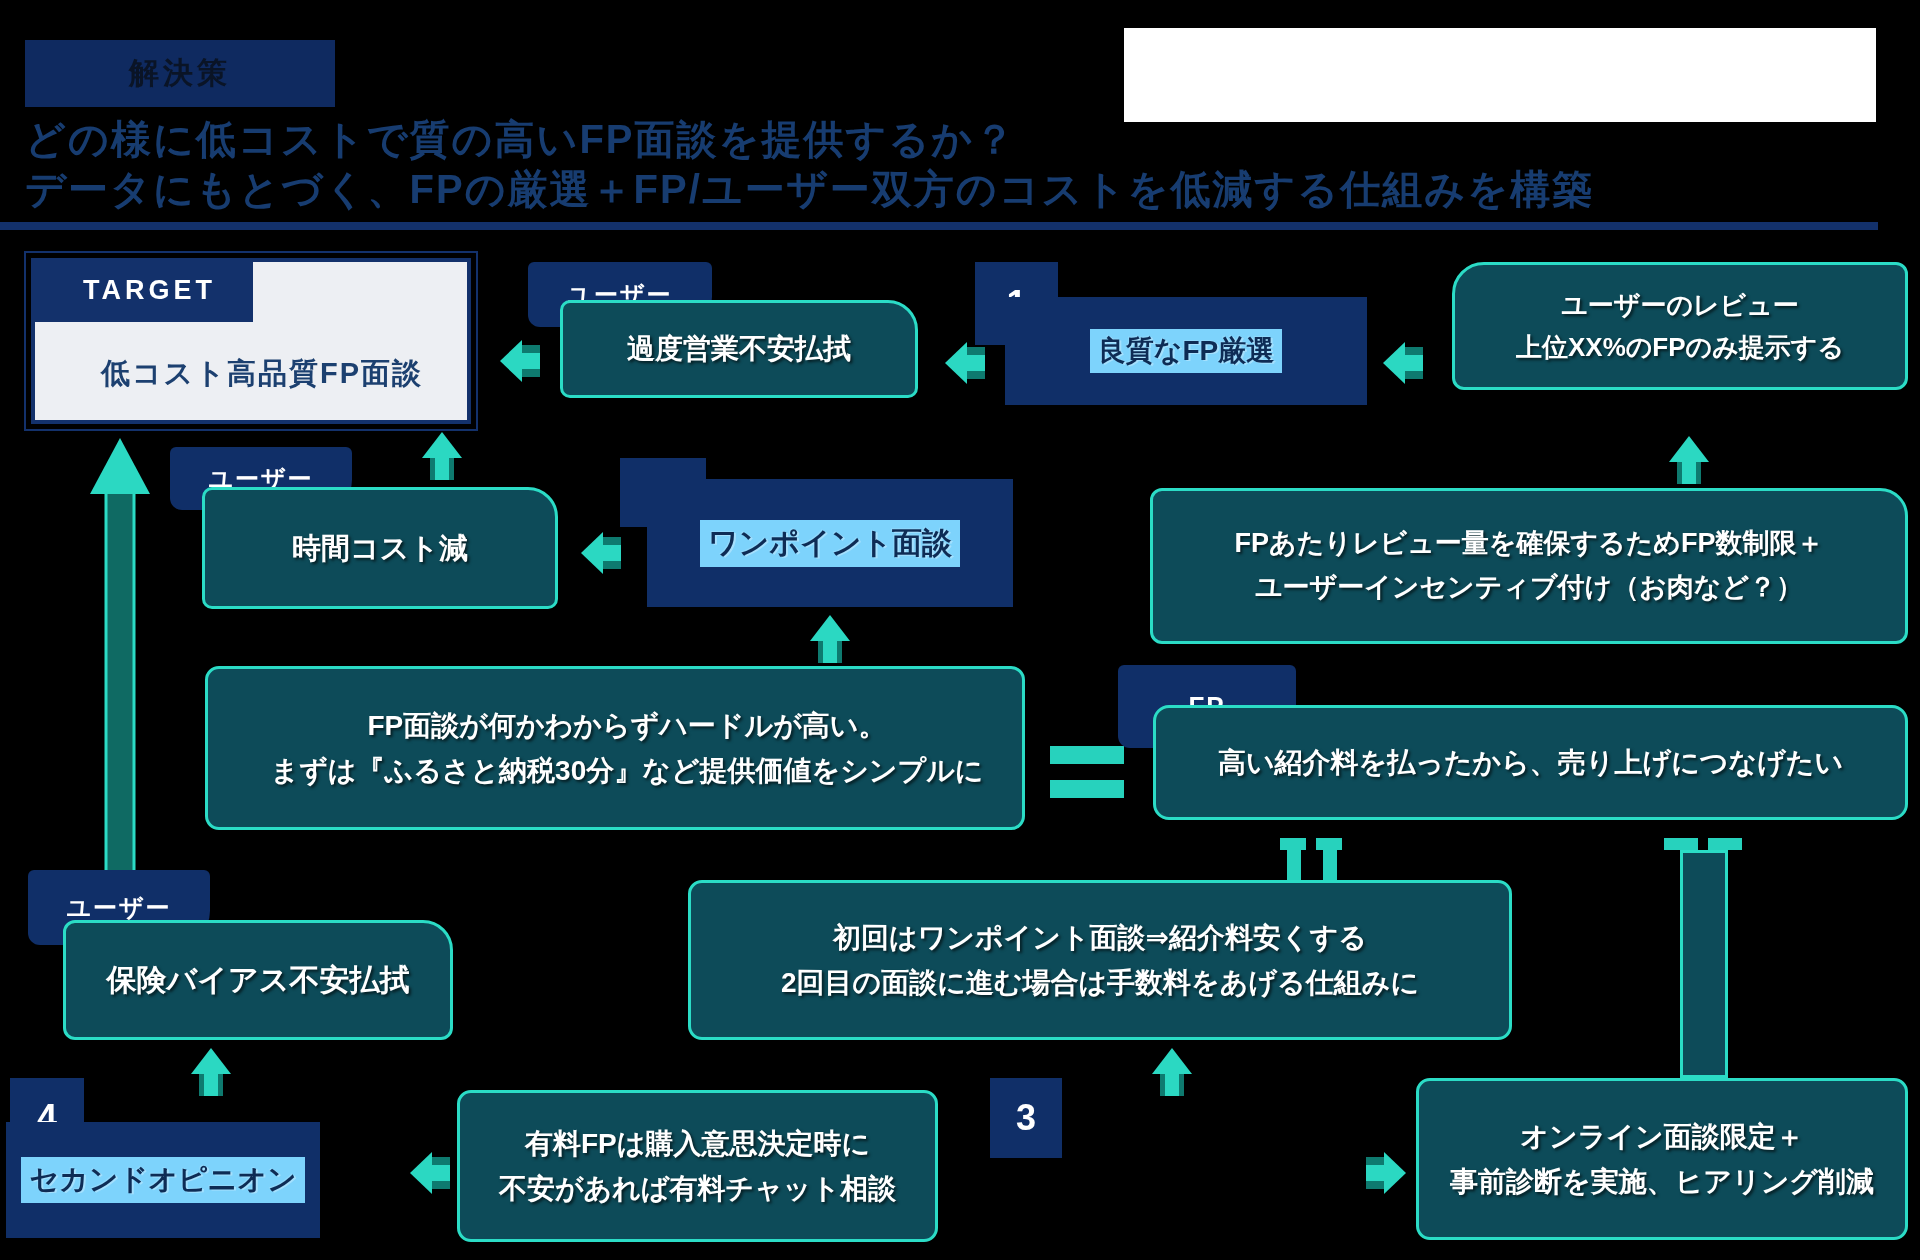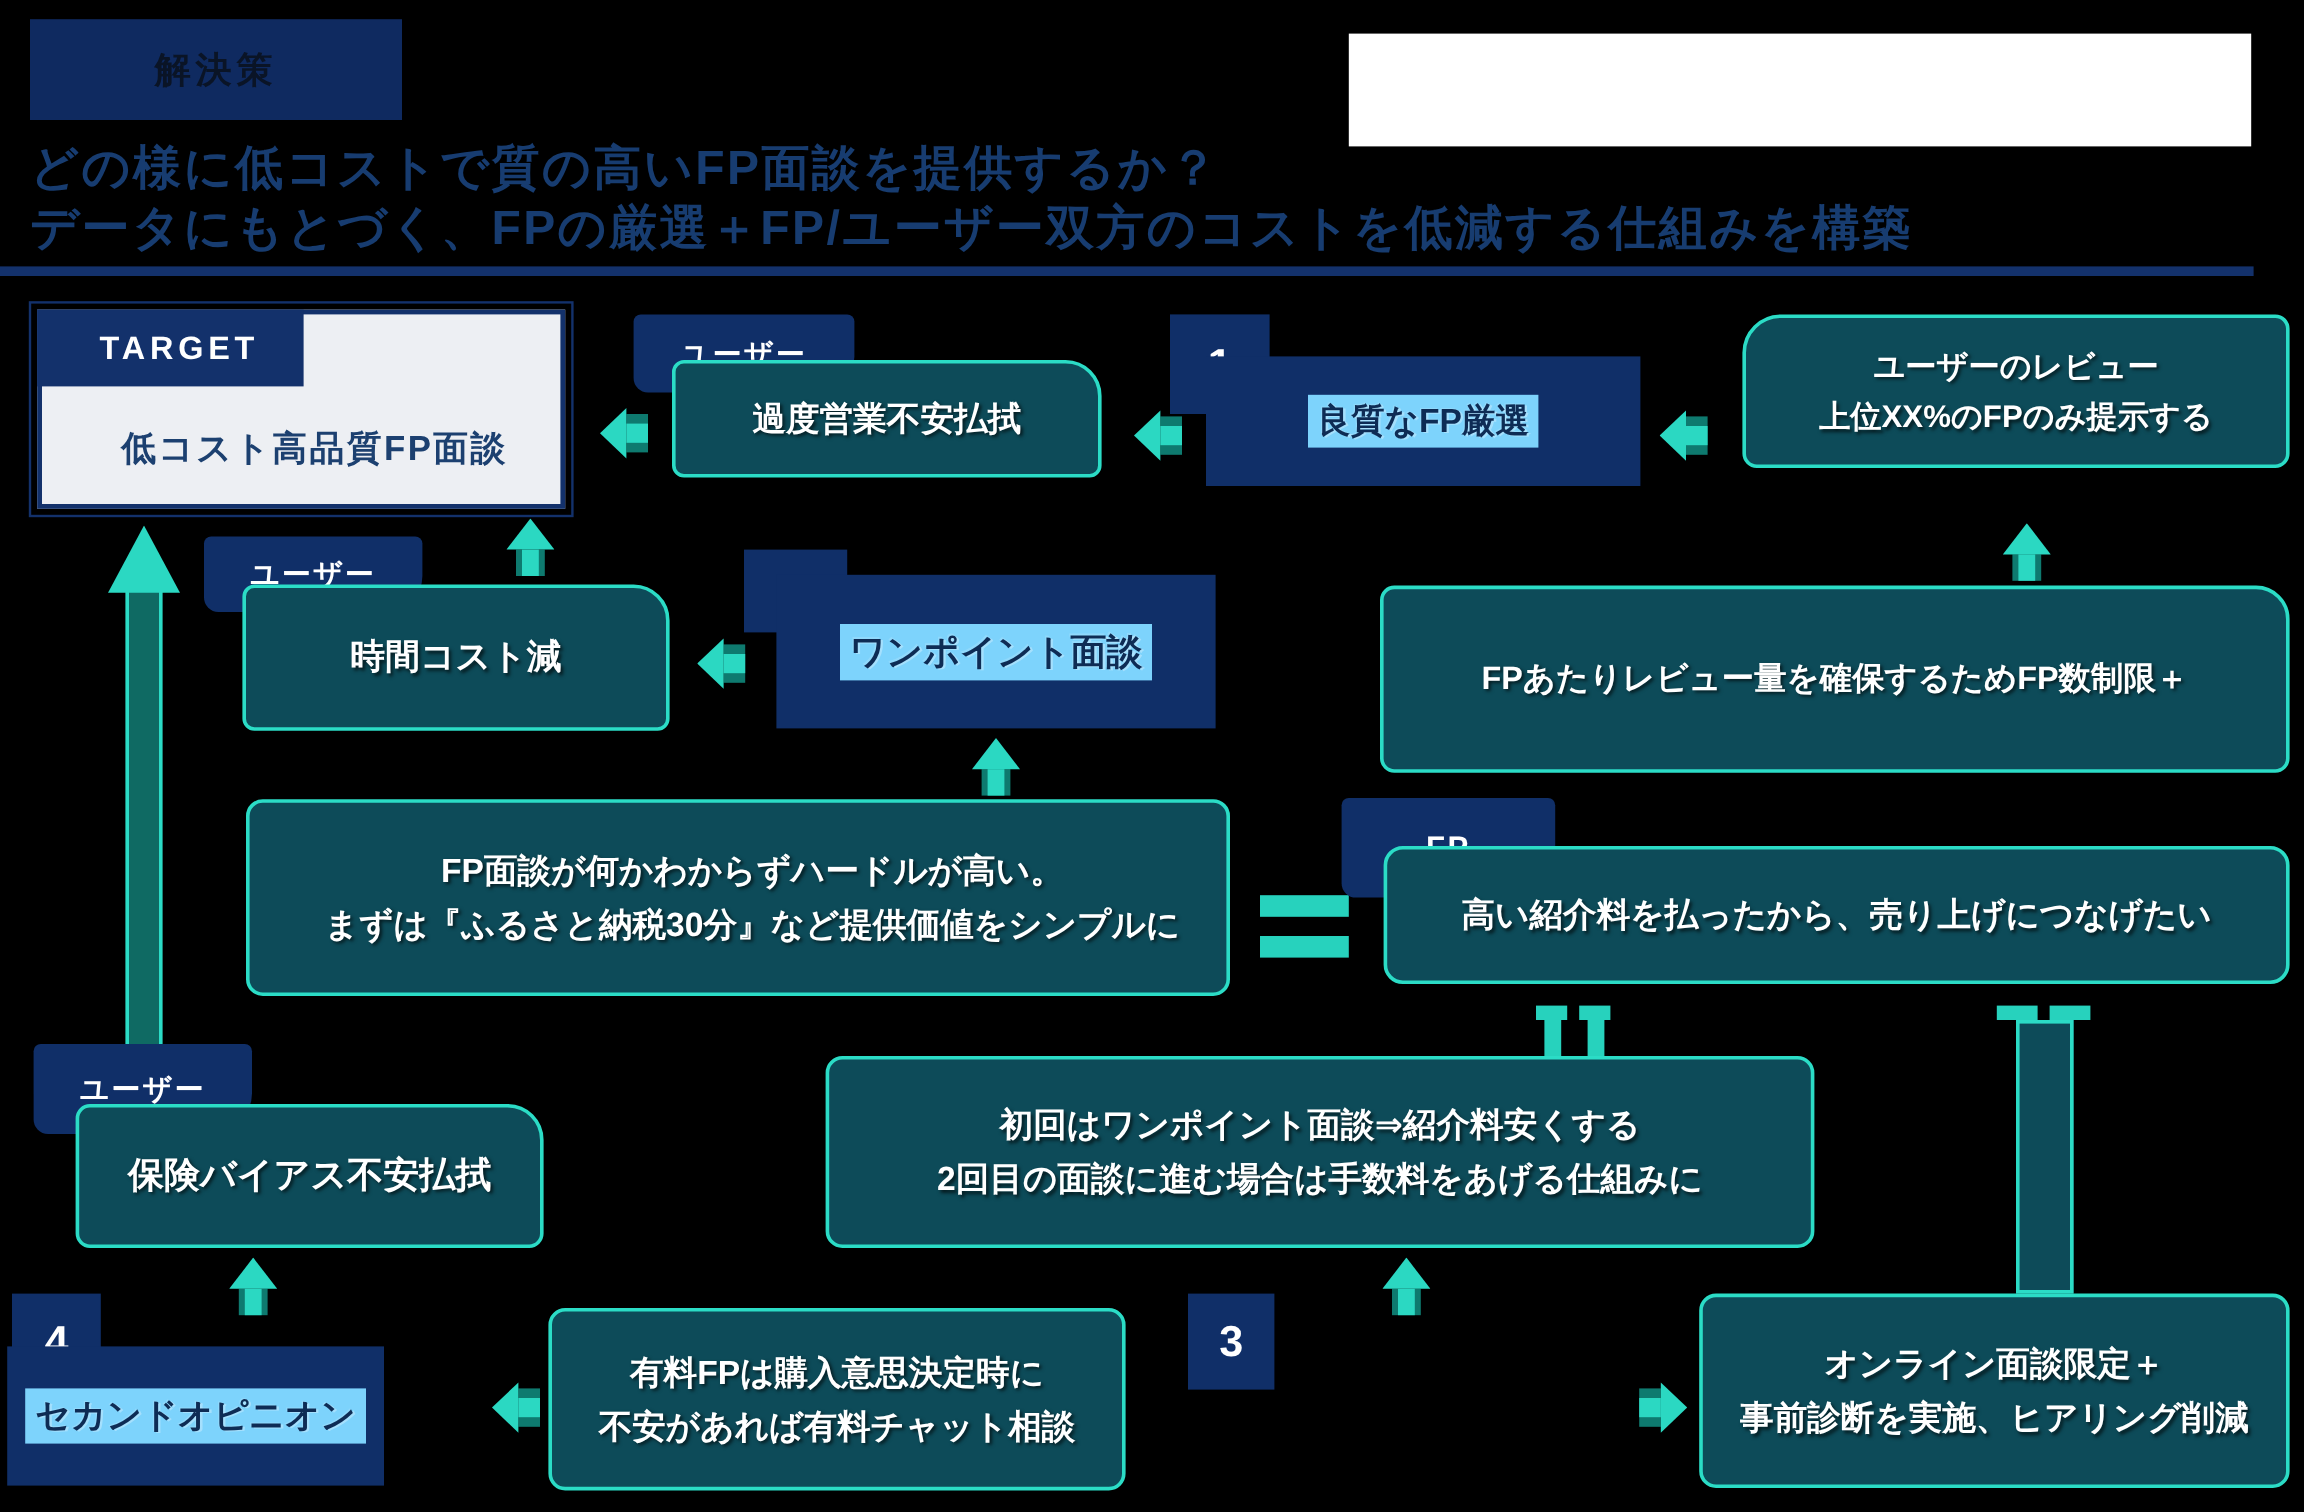--- a/index.html
+++ b/index.html
@@ -31,21 +31,21 @@
   .tallbar{background:#0d4b59;border:3px solid #2bdcc6;}
   svg{display:block;}
 </style>
 </head>
 <body>
 
 <div class="stage">
 
   <div class="abs white-band" style="left:1124px;top:28px;width:752px;height:94px;"></div>
 
-  <div class="abs solution-tab" style="left:25px;top:16px;width:310px;height:84px;">
+  <div class="abs solution-tab" style="left:25px;top:40px;width:310px;height:67px;">
     <span>解決策</span>
   </div>
 
   <div class="abs title" style="left:25px;top:112px;">どの様に低コストで質の高いFP面談を提供するか？</div>
   <div class="abs title" style="left:25px;top:162px;">データにもとづく、FPの厳選＋FP/ユーザー双方のコストを低減する仕組みを構築</div>
   <div class="abs title-rule" style="left:0;top:222px;width:1878px;height:8px;"></div>
 
   <div class="abs target-box" style="left:31px;top:258px;width:440px;height:166px;">
     <div class="abs target-tab" style="left:-4px;top:-4px;width:222px;height:64px;">
       <span>TARGET</span>
@@ -121,20 +121,21 @@
   <div class="abs numtab" style="left:620px;top:458px;width:86px;height:69px;font-size:36px;">
     <span>2</span>
   </div>
 
   <div class="abs navybox" style="left:647px;top:479px;width:366px;height:128px;">
     <span class="hl" style="font-size:30px;">ワンポイント面談</span>
   </div>
 
   <div class="abs tealbox" style="left:1150px;top:488px;width:758px;height:156px;font-size:27px;border-radius:12px 28px 12px 12px;">
     <div class="l">FPあたりレビュー量を確保するためFP数制限＋</div>
+    <div class="l">ユーザーインセンティブ付け（お肉など？）</div>
   </div>
 
   <svg class="abs" style="left:810px;top:615px;" width="40" height="52" viewBox="0 0 40 52">
     <rect x="8" y="26" width="24" height="22" fill="#0e7a6f"></rect>
     <rect x="13" y="26" width="14" height="22" fill="#2bd8c2"></rect>
     <polygon points="20,0 0,26 40,26" fill="#2bd8c2"></polygon>
   </svg>
 
   <div class="abs tealbox" style="left:205px;top:666px;width:820px;height:164px;font-size:28px;border-radius:14px;padding-left:24px;">
     <div class="l">FP面談が何かわからずハードルが高い。</div>

